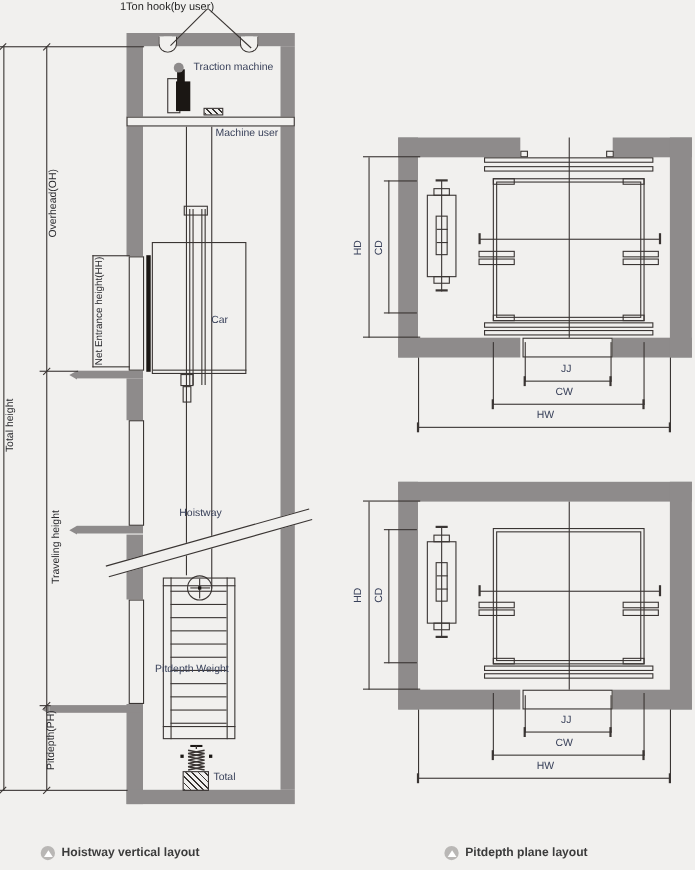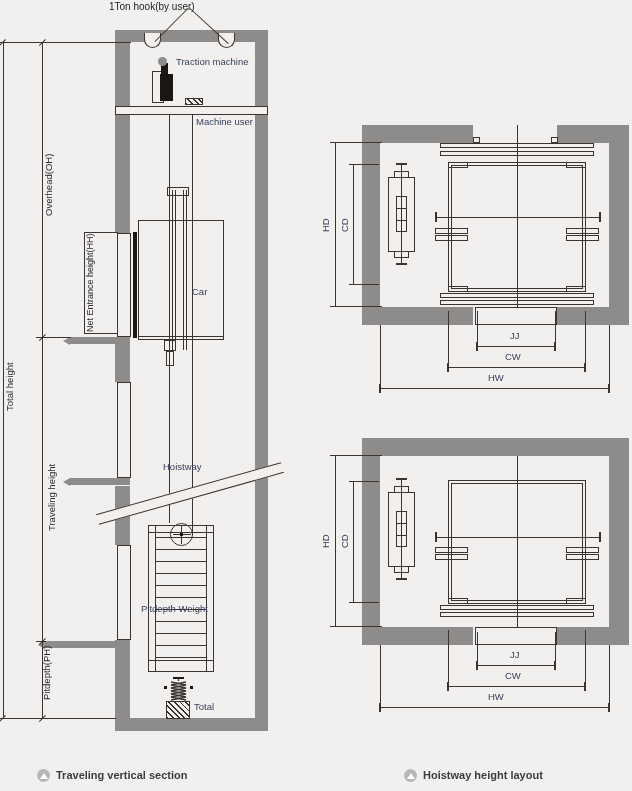--- a/index.html
+++ b/index.html
@@ -289,20 +289,20 @@
     <div class="v" style="left:609px;top:645px;height:63px;"></div>
     <div class="h" style="left:380px;top:707px;width:230px;"></div>
     <div style="position:absolute;left:379px;top:703px;width:2px;height:9px;background:var(--ink);"></div>
     <div style="position:absolute;left:608px;top:703px;width:2px;height:9px;background:var(--ink);"></div>
     <div class="lbl" style="left:488px;top:692px;">HW</div>
   </div>
 
   <div>
     <div class="capic" style="left:37px;top:769px;"></div>
     <div class="captri" style="left:39.5px;top:772.5px;"></div>
-    <div class="cap" style="left:56px;top:769px;">Traveling vertical section</div>
+    <div class="cap" style="left:56px;top:769px;">Hoistway vertical layout</div>
 
     <div class="capic" style="left:404px;top:769px;"></div>
     <div class="captri" style="left:406.5px;top:772.5px;"></div>
-    <div class="cap" style="left:423px;top:769px;">Hoistway height layout</div>
+    <div class="cap" style="left:423px;top:769px;">Pitdepth plane layout</div>
   </div>
 
 </div>
 
 </body></html>

